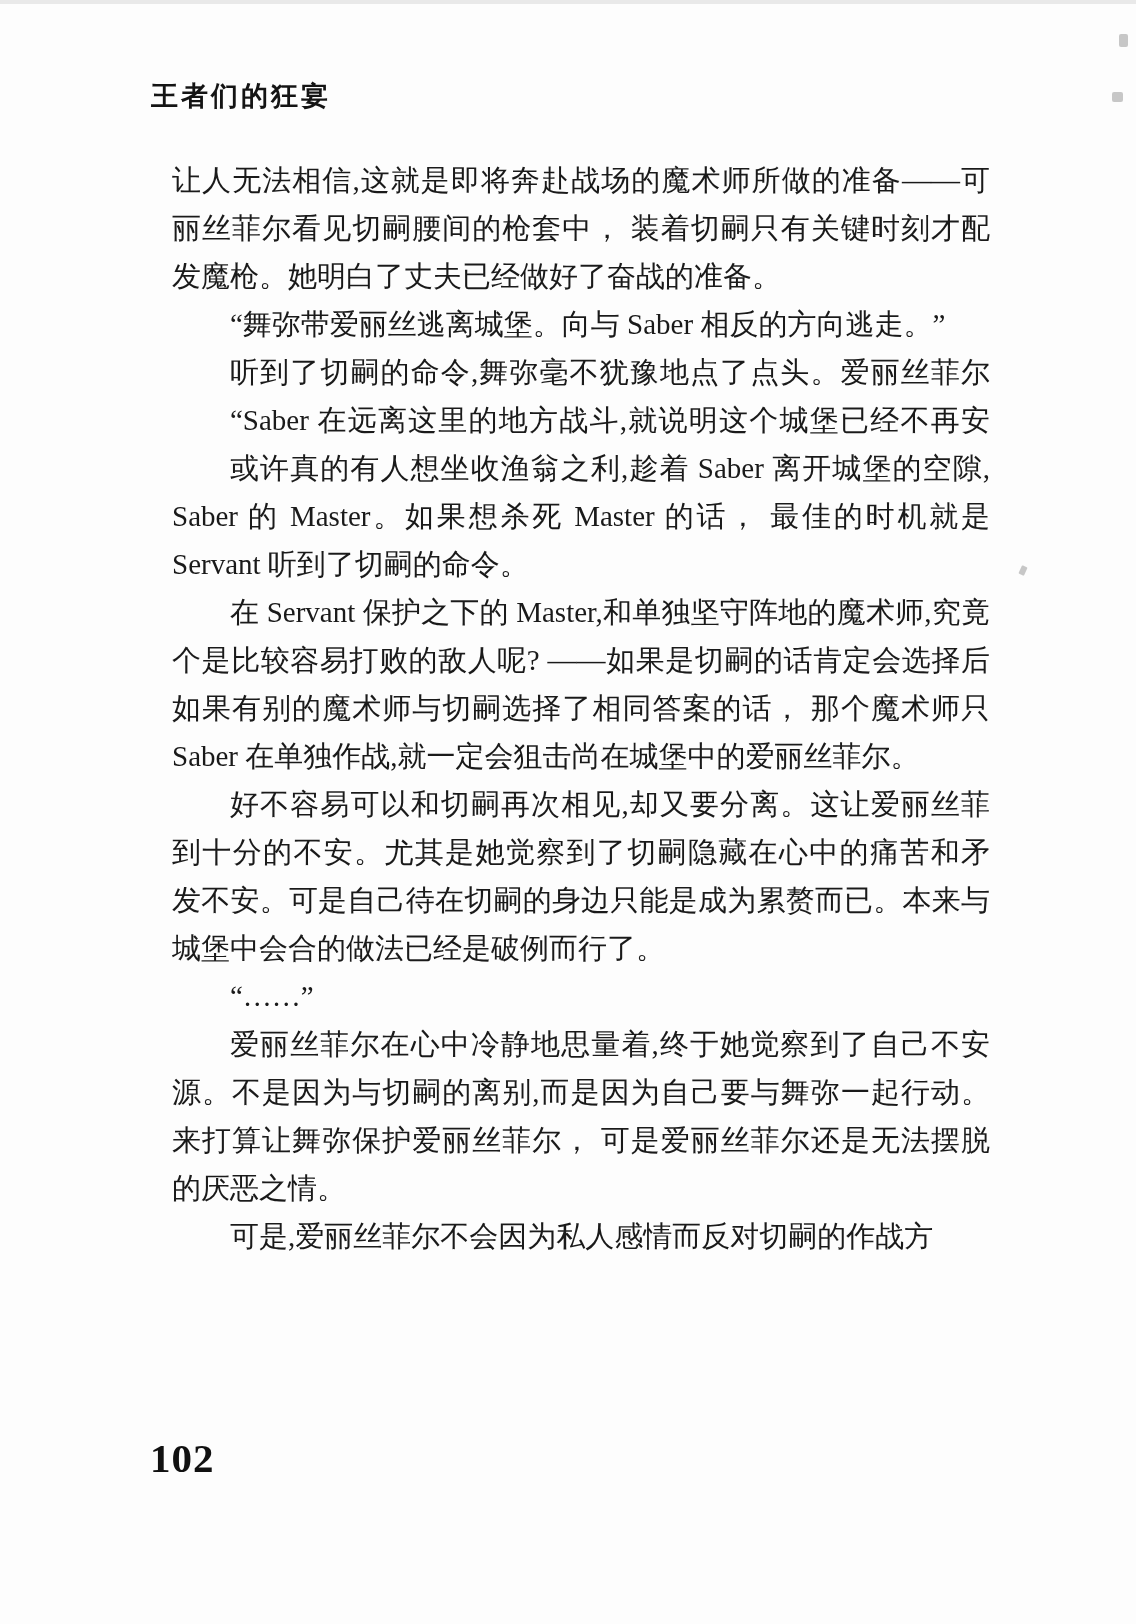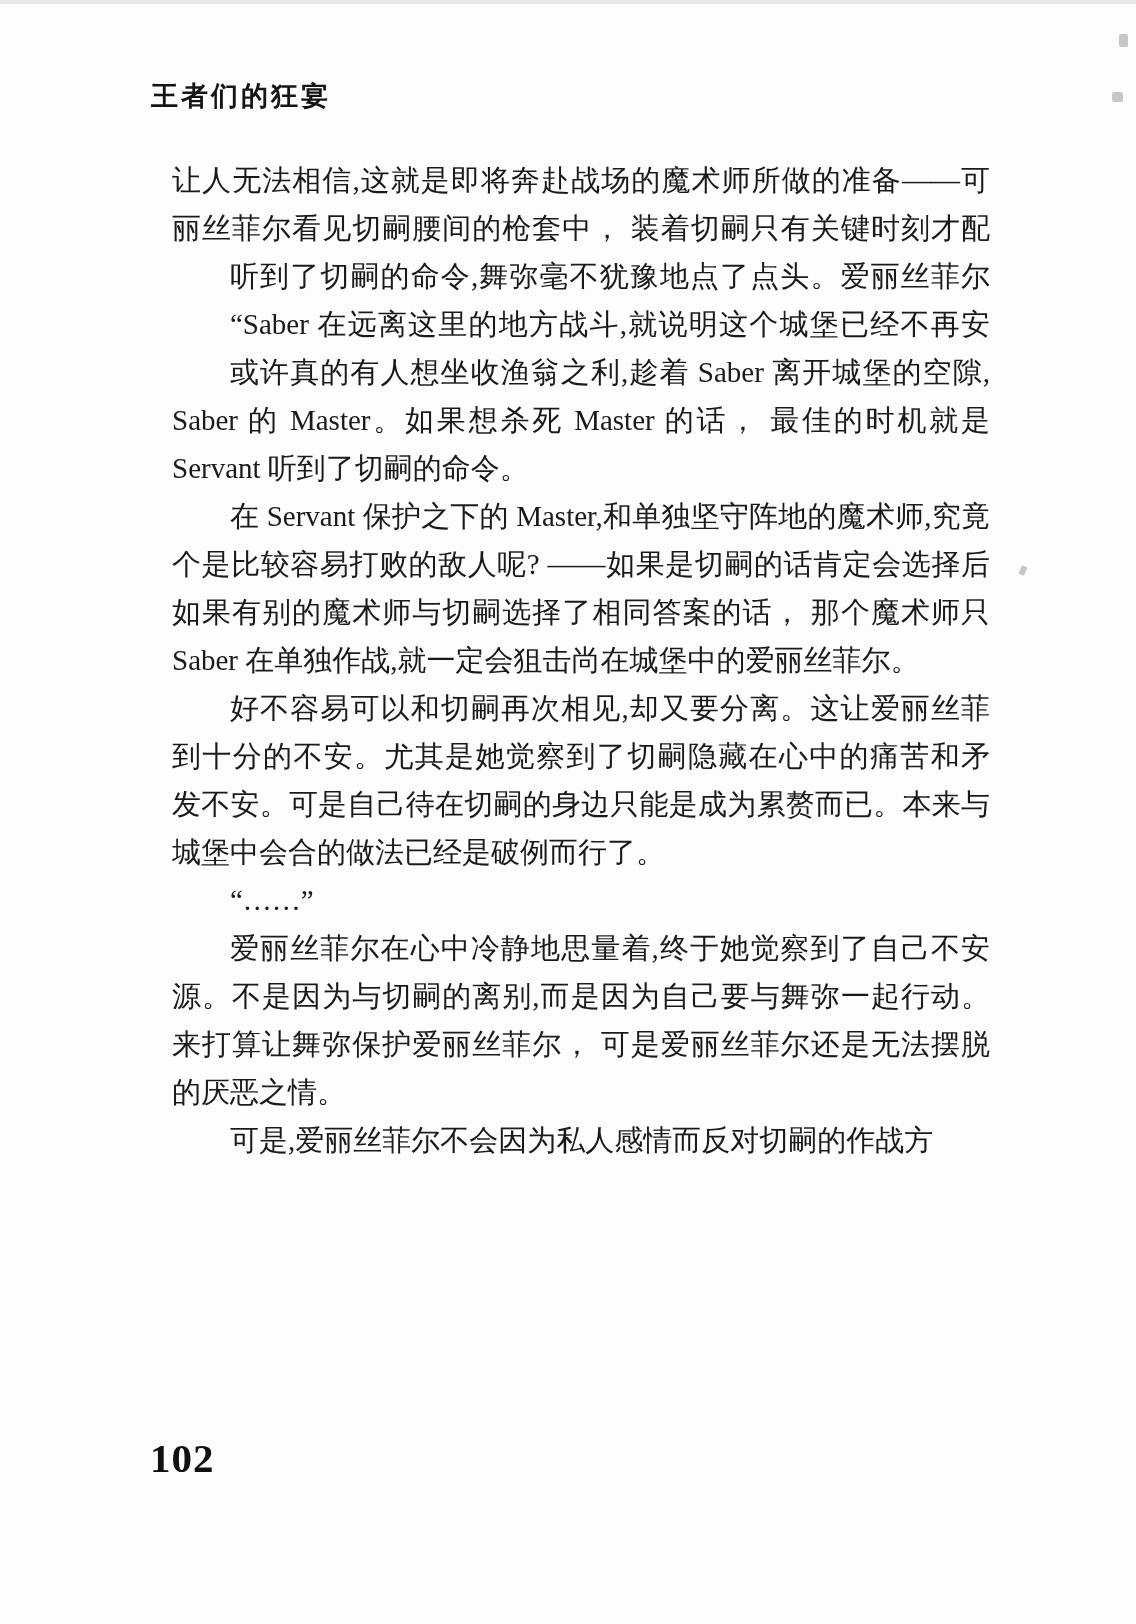--- a/index.html
+++ b/index.html
@@ -69,20 +69,22 @@
 </style>
 </head>
 <body>
 
 <div class="page">
   <div class="running-header">王者们的狂宴</div>
 
   <main class="text-block" id="paragraphs">
       <div class="line fill">让人无法相信,这就是即将奔赴战场的魔术师所做的准备——可是,爱</div>
       <div class="line fill">丽丝菲尔看见切嗣腰间的枪套中， 装着切嗣只有关键时刻才配备的单</div>
+      <div class="line">发魔枪。她明白了丈夫已经做好了奋战的准备。</div>
+      <div class="line indent">“舞弥带爱丽丝逃离城堡。向与 Saber 相反的方向逃走。”</div>
       <div class="line fill indent">听到了切嗣的命令,舞弥毫不犹豫地点了点头。爱丽丝菲尔却无</div>
       <div class="line fill indent">“Saber 在远离这里的地方战斗,就说明这个城堡已经不再安全了。</div>
       <div class="line fill indent">或许真的有人想坐收渔翁之利,趁着 Saber 离开城堡的空隙,袭击</div>
       <div class="line fill">Saber 的 Master。如果想杀死 Master 的话， 最佳的时机就是 Master 和</div>
       <div class="line">Servant 听到了切嗣的命令。</div>
       <div class="line fill indent">在 Servant 保护之下的 Master,和单独坚守阵地的魔术师,究竟哪</div>
       <div class="line fill">个是比较容易打败的敌人呢? ——如果是切嗣的话肯定会选择后者。</div>
       <div class="line fill">如果有别的魔术师与切嗣选择了相同答案的话， 那个魔术师只要得知</div>
       <div class="line">Saber 在单独作战,就一定会狙击尚在城堡中的爱丽丝菲尔。</div>
       <div class="line fill indent">好不容易可以和切嗣再次相见,却又要分离。这让爱丽丝菲尔感</div>

